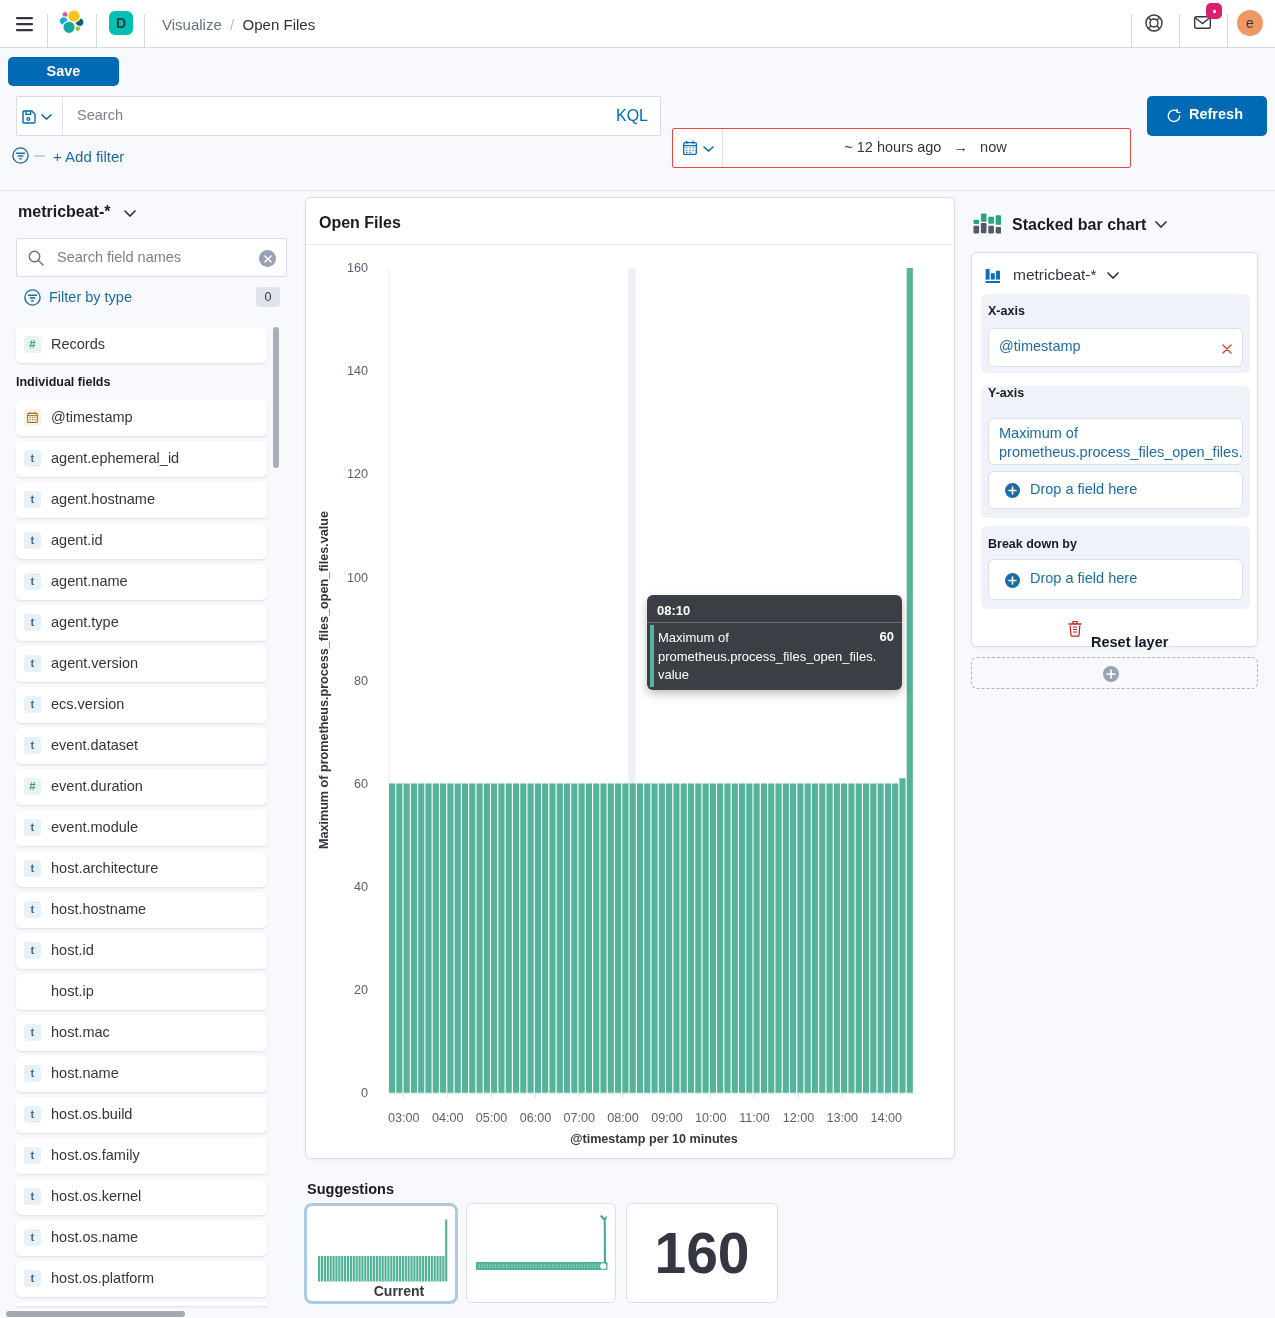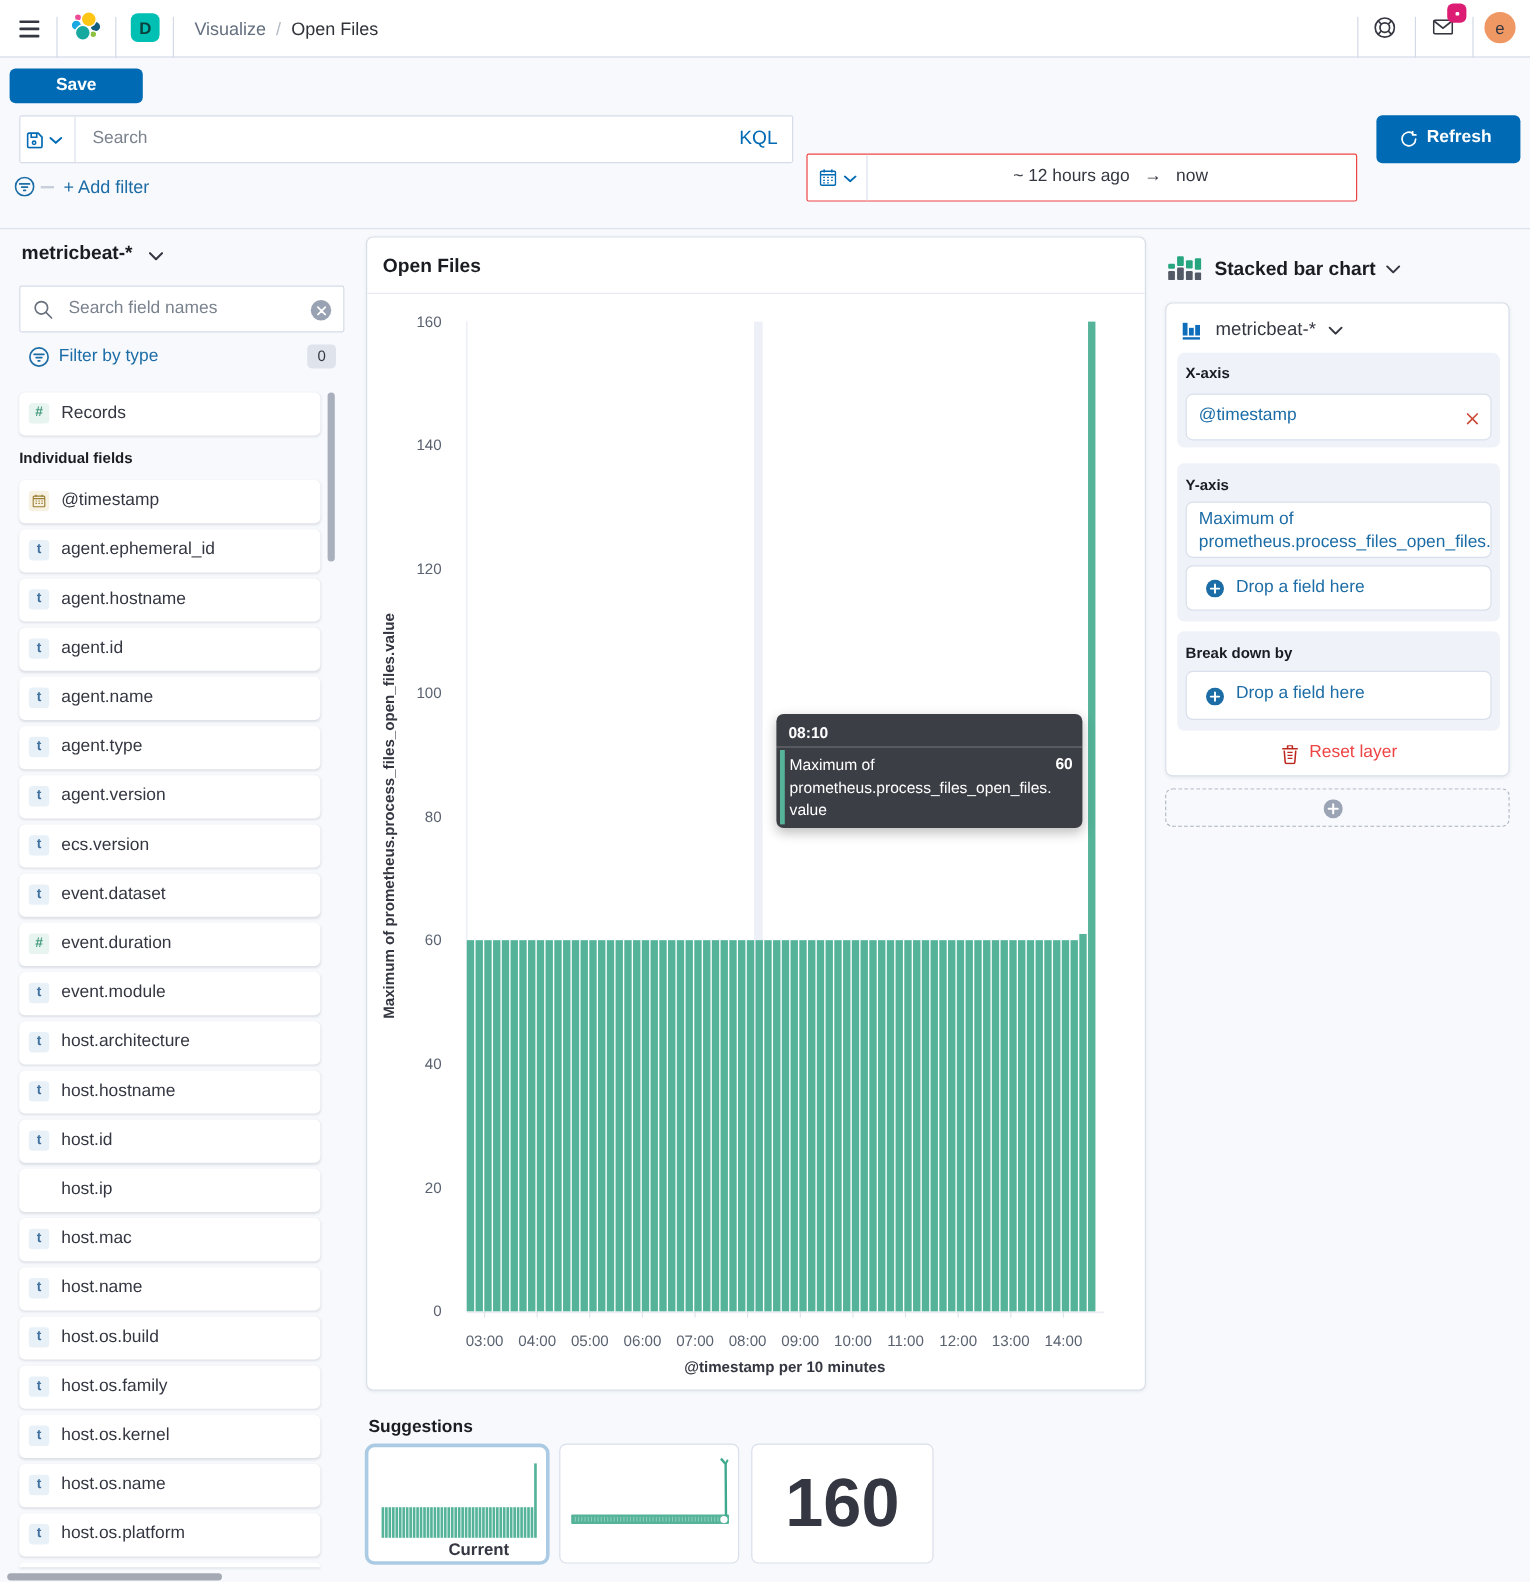--- a/index.html
+++ b/index.html
@@ -394,21 +394,21 @@
     <div class="abs" style="left:7px;top:10px;font-size:12.5px;font-weight:bold;color:#1a1c21;">X-axis</div>
     <div class="abs" style="left:7px;top:34px;width:255px;height:39px;background:#fff;border:1px solid #d9e0eb;border-radius:6px;">
       <div class="abs" style="left:10px;top:9px;font-size:14.5px;color:#1c6ca6;">@timestamp</div>
       <svg class="abs" style="right:10px;top:15px" width="10" height="10" viewBox="0 0 12 12">
         <path d="M1.2 1.2 L10.8 10.8 M10.8 1.2 L1.2 10.8" stroke="#ca4a38" stroke-width="1.7" stroke-linecap="round"></path>
       </svg>
     </div>
   </div>
 
   <div class="abs" style="left:9px;top:133px;width:269px;height:132px;background:#eff3f9;border-radius:6px;">
-    <div class="abs" style="left:7px;top:11px;font-size:12.5px;font-weight:bold;color:#1a1c21;">Y-axis</div>
+    <div class="abs" style="left:7px;top:0;font-size:12.5px;font-weight:bold;color:#1a1c21;">Y-axis</div>
     <div class="abs" style="left:7px;top:32px;width:255px;height:47px;background:#fff;border:1px solid #d9e0eb;border-radius:6px;overflow:hidden;">
       <div class="abs" style="left:10px;top:5px;font-size:14.5px;color:#1c6ca6;line-height:19px;white-space:nowrap;">Maximum of<br>prometheus.process_files_open_files.</div>
     </div>
     <div class="abs" style="left:7px;top:85px;width:255px;height:38px;background:#fff;border:1px solid #d9e0eb;border-radius:6px;">
       <svg class="abs" style="left:16px;top:11px" width="15" height="15" viewBox="0 0 15 15">
         <circle cx="7.5" cy="7.5" r="7.5" fill="#1c6ca6"></circle>
         <path d="M7.5 4 L7.5 11 M4 7.5 L11 7.5" stroke="#fff" stroke-width="1.6" stroke-linecap="round"></path>
       </svg>
       <div class="abs" style="left:41px;top:9px;font-size:14.5px;color:#1c6ca6;">Drop a field here</div>
     </div>
@@ -423,21 +423,21 @@
       </svg>
       <div class="abs" style="left:41px;top:10px;font-size:14.5px;color:#1c6ca6;">Drop a field here</div>
     </div>
   </div>
 
   <svg class="abs" style="left:96px;top:368px" width="14" height="16" viewBox="0 0 14 16">
     <path d="M2.2 4.5 L3 14.2 C3.05 14.8 3.5 15.2 4.1 15.2 L9.9 15.2 C10.5 15.2 10.95 14.8 11 14.2 L11.8 4.5" fill="none" stroke="#bd271e" stroke-width="1.3"></path>
     <path d="M0.5 3 L13.5 3 M5 3 L5 1 C5 0.6 5.3 0.3 5.7 0.3 L8.3 0.3 C8.7 0.3 9 0.6 9 1 L9 3" fill="none" stroke="#bd271e" stroke-width="1.3"></path>
     <path d="M4.8 6 L9.2 6 M4.9 8.5 L9.1 8.5 M5 11 L9 11" stroke="#bd271e" stroke-width="1.1"></path>
   </svg>
-  <div class="abs" style="left:119px;top:366px;font-size:14.5px;color:#ef4444;">Reset layer</div>
+  <div class="abs" style="left:119px;top:381px;font-size:14.5px;color:#0f172a;font-weight:bold;">Reset layer</div>
 </div>
 
 <div class="abs" style="left:971px;top:657px;width:287px;height:32px;border:1px dashed #aab2c1;border-radius:6px;">
   <svg class="abs" style="left:131px;top:8px" width="16" height="16" viewBox="0 0 16 16">
     <circle cx="8" cy="8" r="8" fill="#9ba4b4"></circle>
     <path d="M8 4.2 L8 11.8 M4.2 8 L11.8 8" stroke="#fff" stroke-width="1.7" stroke-linecap="round"></path>
   </svg>
 </div>
 
 <div class="abs" style="left:307px;top:1181px;font-size:14.5px;font-weight:bold;color:#1a1c21;">Suggestions</div>

